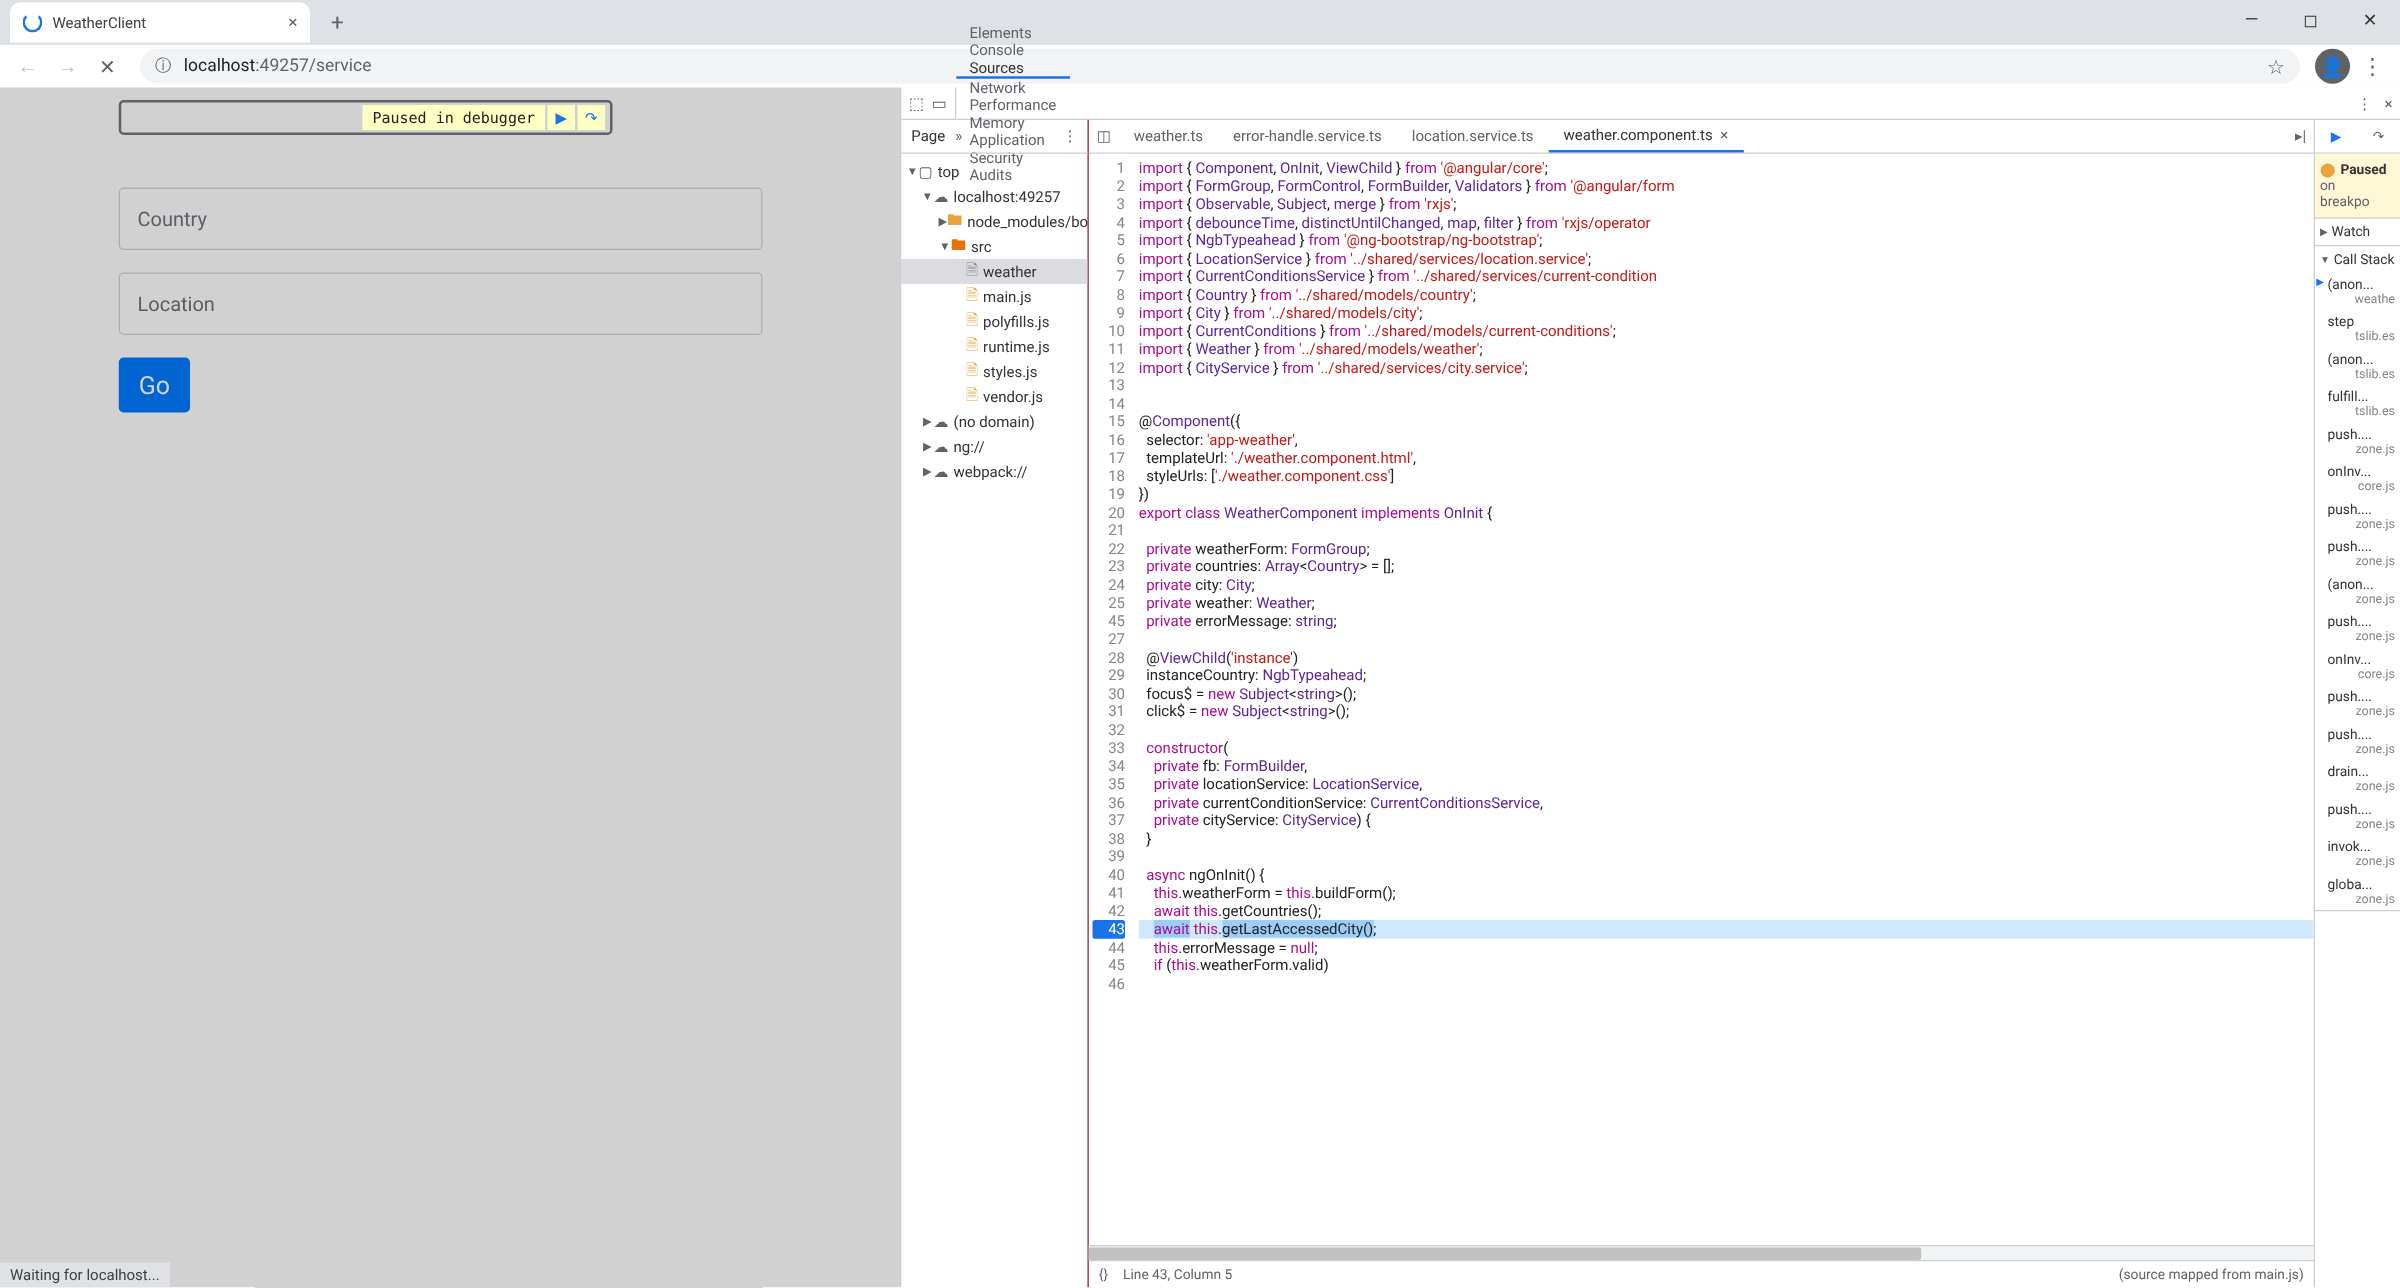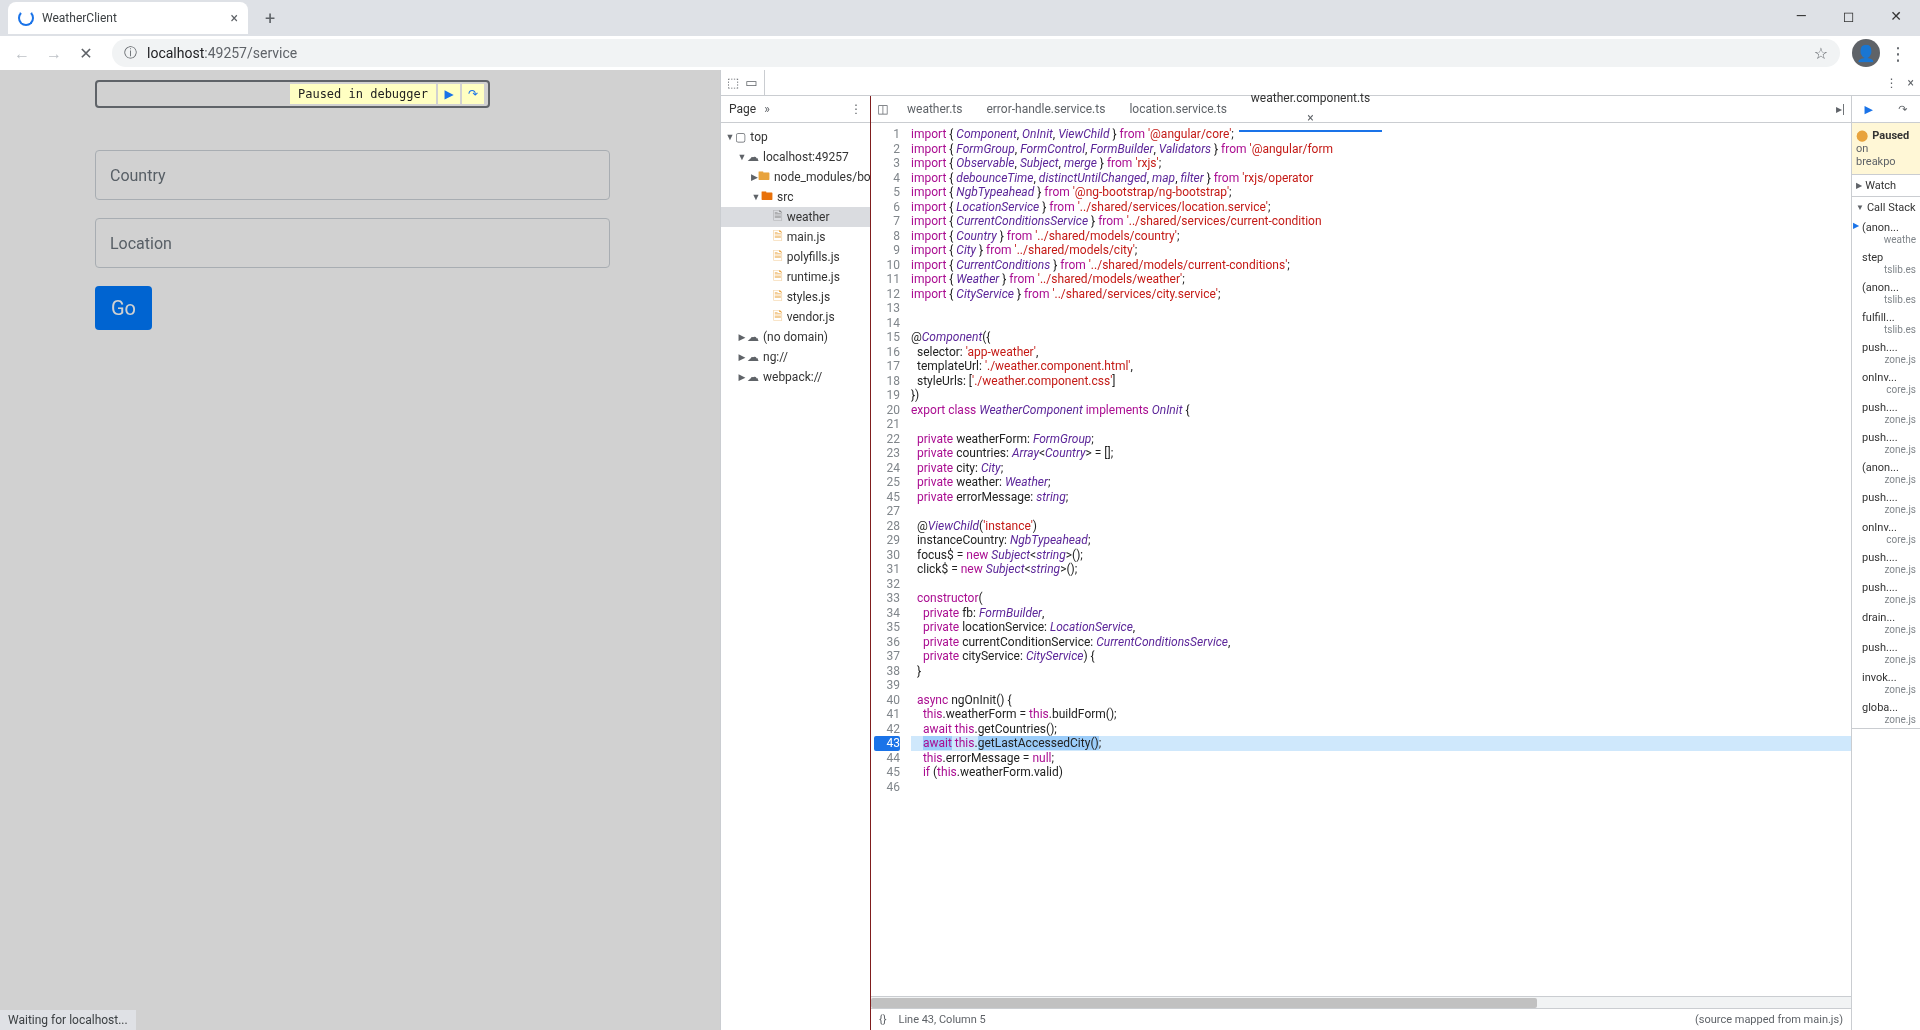--- a/index.html
+++ b/index.html
@@ -64,30 +64,30 @@
 .folder-icon.nm { color: #e8a33d; }
 .file-icon { color: #e8a33d; }
 .cloud-icon { color: #5f6368; }
 .page-icon { color: #5f6368; }
 
 
 .editor { flex: 1; display: flex; flex-direction: column; border-right: 1px solid #cacdd1; min-width: 0; }
 .editor-tabs { height: 27px; border-bottom: 1px solid #cacdd1; display: flex; align-items: center; font-size: 12px; }
 .ed-nav-btn { width: 24px; text-align: center; color: #5f6368; }
 .ed-tab { padding: 5px 12px; color: #5f6368; cursor: pointer; display: flex; align-items: center; gap: 6px; }
-.ed-tab.active { color: #333; border-bottom: 2px solid #1a73e8; flex-direction: column; }
+.ed-tab.active { color: #333; border-bottom: 2px solid #1a73e8; }
 .ed-tab-close { color: #5f6368; font-size: 12px; }
 .ed-more { margin-left: auto; padding: 0 6px; color: #5f6368; }
 .code-area { flex: 1; display: flex; font-family: Consolas, Menlo, monospace; font-size: 12px; line-height: 14.5px; overflow: hidden; position: relative; }
 .gutter { width: 34px; text-align: right; color: #80868b; padding: 4px 5px 4px 0; user-select: none; background: #fff; }
 .gutter .bp { background: #1a73e8; color: #fff; display: inline-block; width: 26px; border-radius: 2px; }
 .code-lines { flex: 1; padding: 4px 0 4px 6px; white-space: pre; overflow: hidden; color: #222; }
 .code-lines .kw { color: #aa0d91; }
 .code-lines .str { color: #c41a16; }
-.code-lines .id { color: #5c2699; font-style: italic; }
+.code-lines .id { color: #5c2699; }
 .hl-line { background: #cfe8fc; display: block; }
 .hl-exec { background: #9ccdfa; }
 .code-scroll { height: 12px; border-top: 1px solid #cacdd1; background: #f1f3f4; position: relative; }
 .code-scroll-thumb { position: absolute; left: 0; top: 1px; width: 68%; height: 10px; background: #c1c1c1; border-radius: 2px; }
 .status-bar { height: 22px; border-top: 1px solid #cacdd1; display: flex; align-items: center; font-size: 11px; color: #5f6368; padding: 0 8px; }
 .status-bar .left { margin-right: 12px; }
 .status-bar .right { margin-left: auto; }
 
 
 .dbg-side { width: 68px; display: flex; flex-direction: column; font-size: 11px; overflow: hidden; }
@@ -160,20 +160,31 @@
     </div>
     <div class="page-dim"></div>
   </div>
 
   <div class="devtools">
     <div class="dt-tabbar">
       <div class="dt-inspect-btns">
         <span>⬚</span>
         <span>▭</span>
       </div>
+      <div id="dt-tabs-host">
+          <div class="dt-tab">Elements</div>
+          <div class="dt-tab">Console</div>
+          <div class="dt-tab active">Sources</div>
+          <div class="dt-tab">Network</div>
+          <div class="dt-tab">Performance</div>
+          <div class="dt-tab">Memory</div>
+          <div class="dt-tab">Application</div>
+          <div class="dt-tab">Security</div>
+          <div class="dt-tab">Audits</div>
+        </div>
       <div class="dt-tabbar-right">
         <span>⋮</span>
         <span>×</span>
       </div>
     </div>
 
     <div class="dt-body">
 
       <div class="navigator">
         <div class="nav-header">

